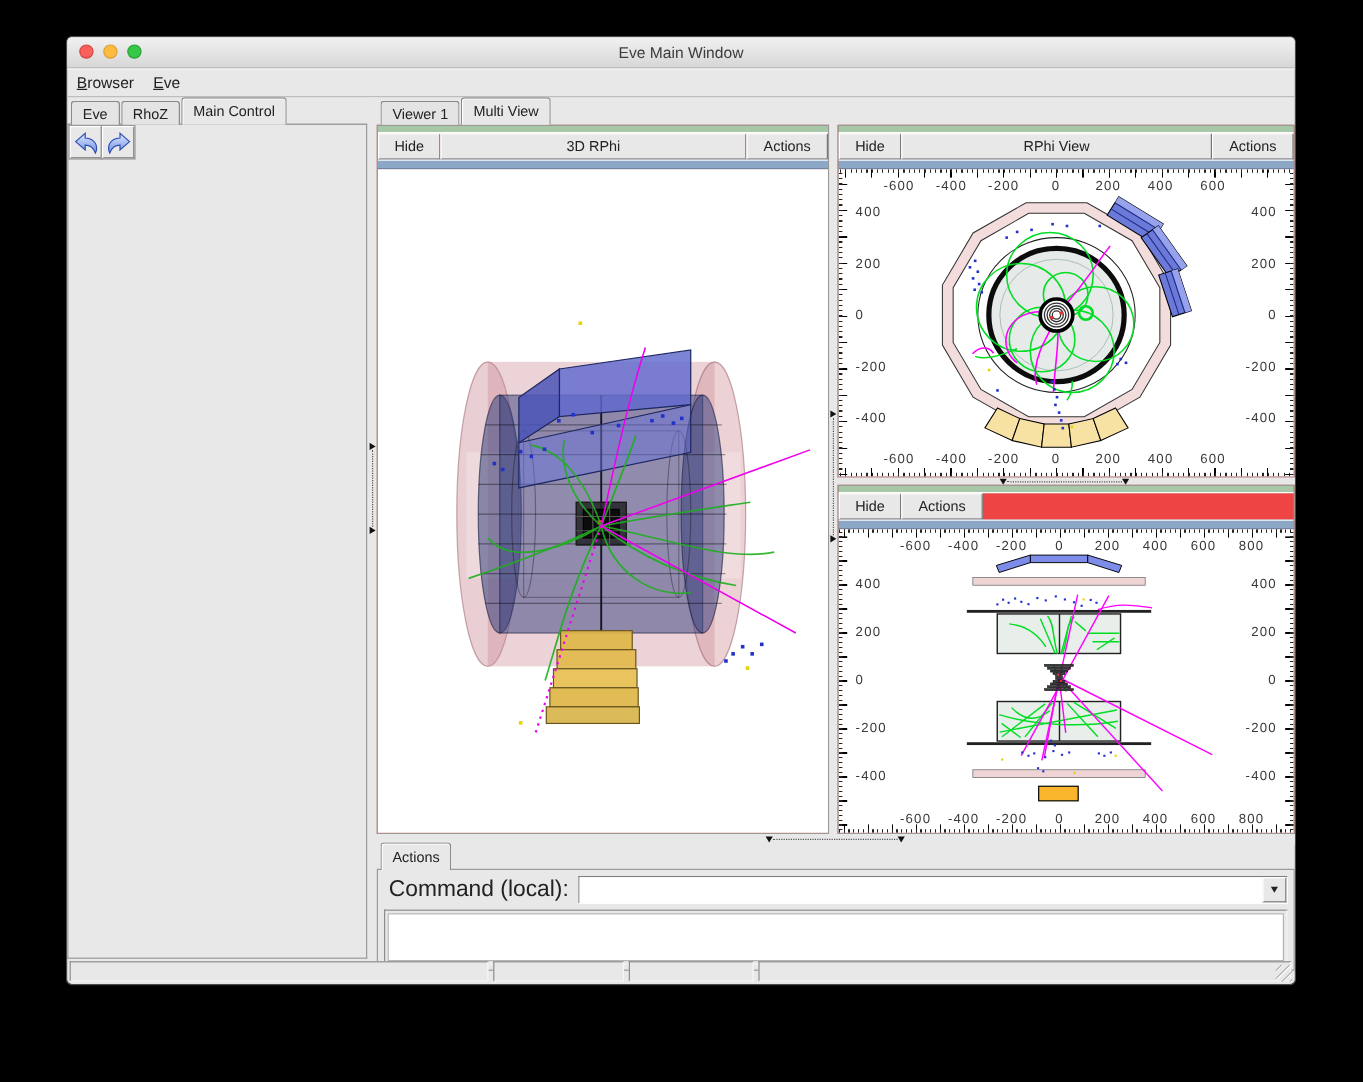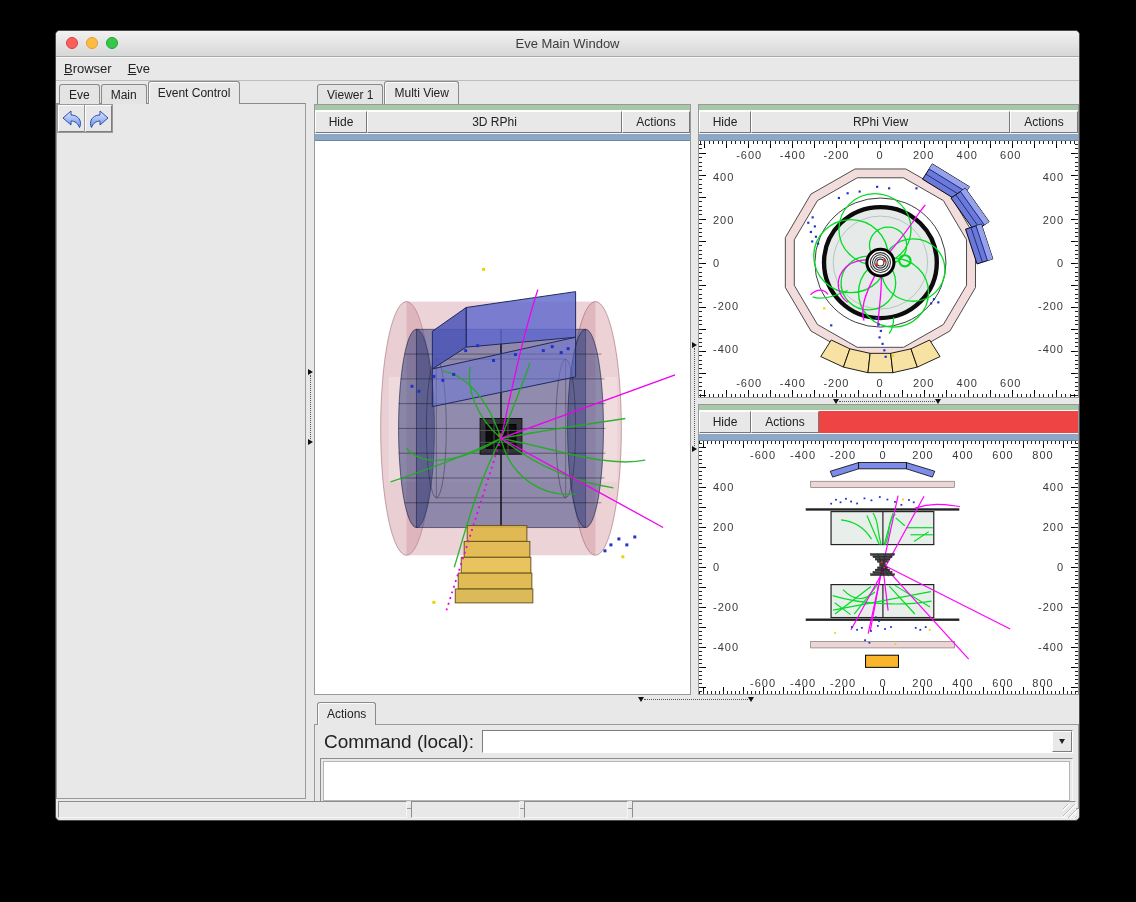--- a/index.html
+++ b/index.html
@@ -117,24 +117,24 @@
   </div>
 
   <div class="body">
 
     <div class="col left-col">
       <div class="tabbar">
         <div class="tab">
               <span>Eve</span>
             </div>
         <div class="tab">
-              <span>Main</span>
+              <span>RhoZ</span>
             </div>
         <div class="tab active">
-              <span>Event Control</span>
+              <span>Main Control</span>
             </div>
       </div>
       <div class="panel-frame">
         <div class="nav-toolbar">
           <button class="nav-btn" title="">
             <svg width="22" height="20" viewBox="0 0 22 20">
               <defs>
                     <linearGradient id="gb1" x1="0" y1="0" x2="0" y2="1">
                 <stop offset="0" stop-color="#dfe9ff"></stop>
                       <stop offset="1" stop-color="#6e8fe6"></stop>

